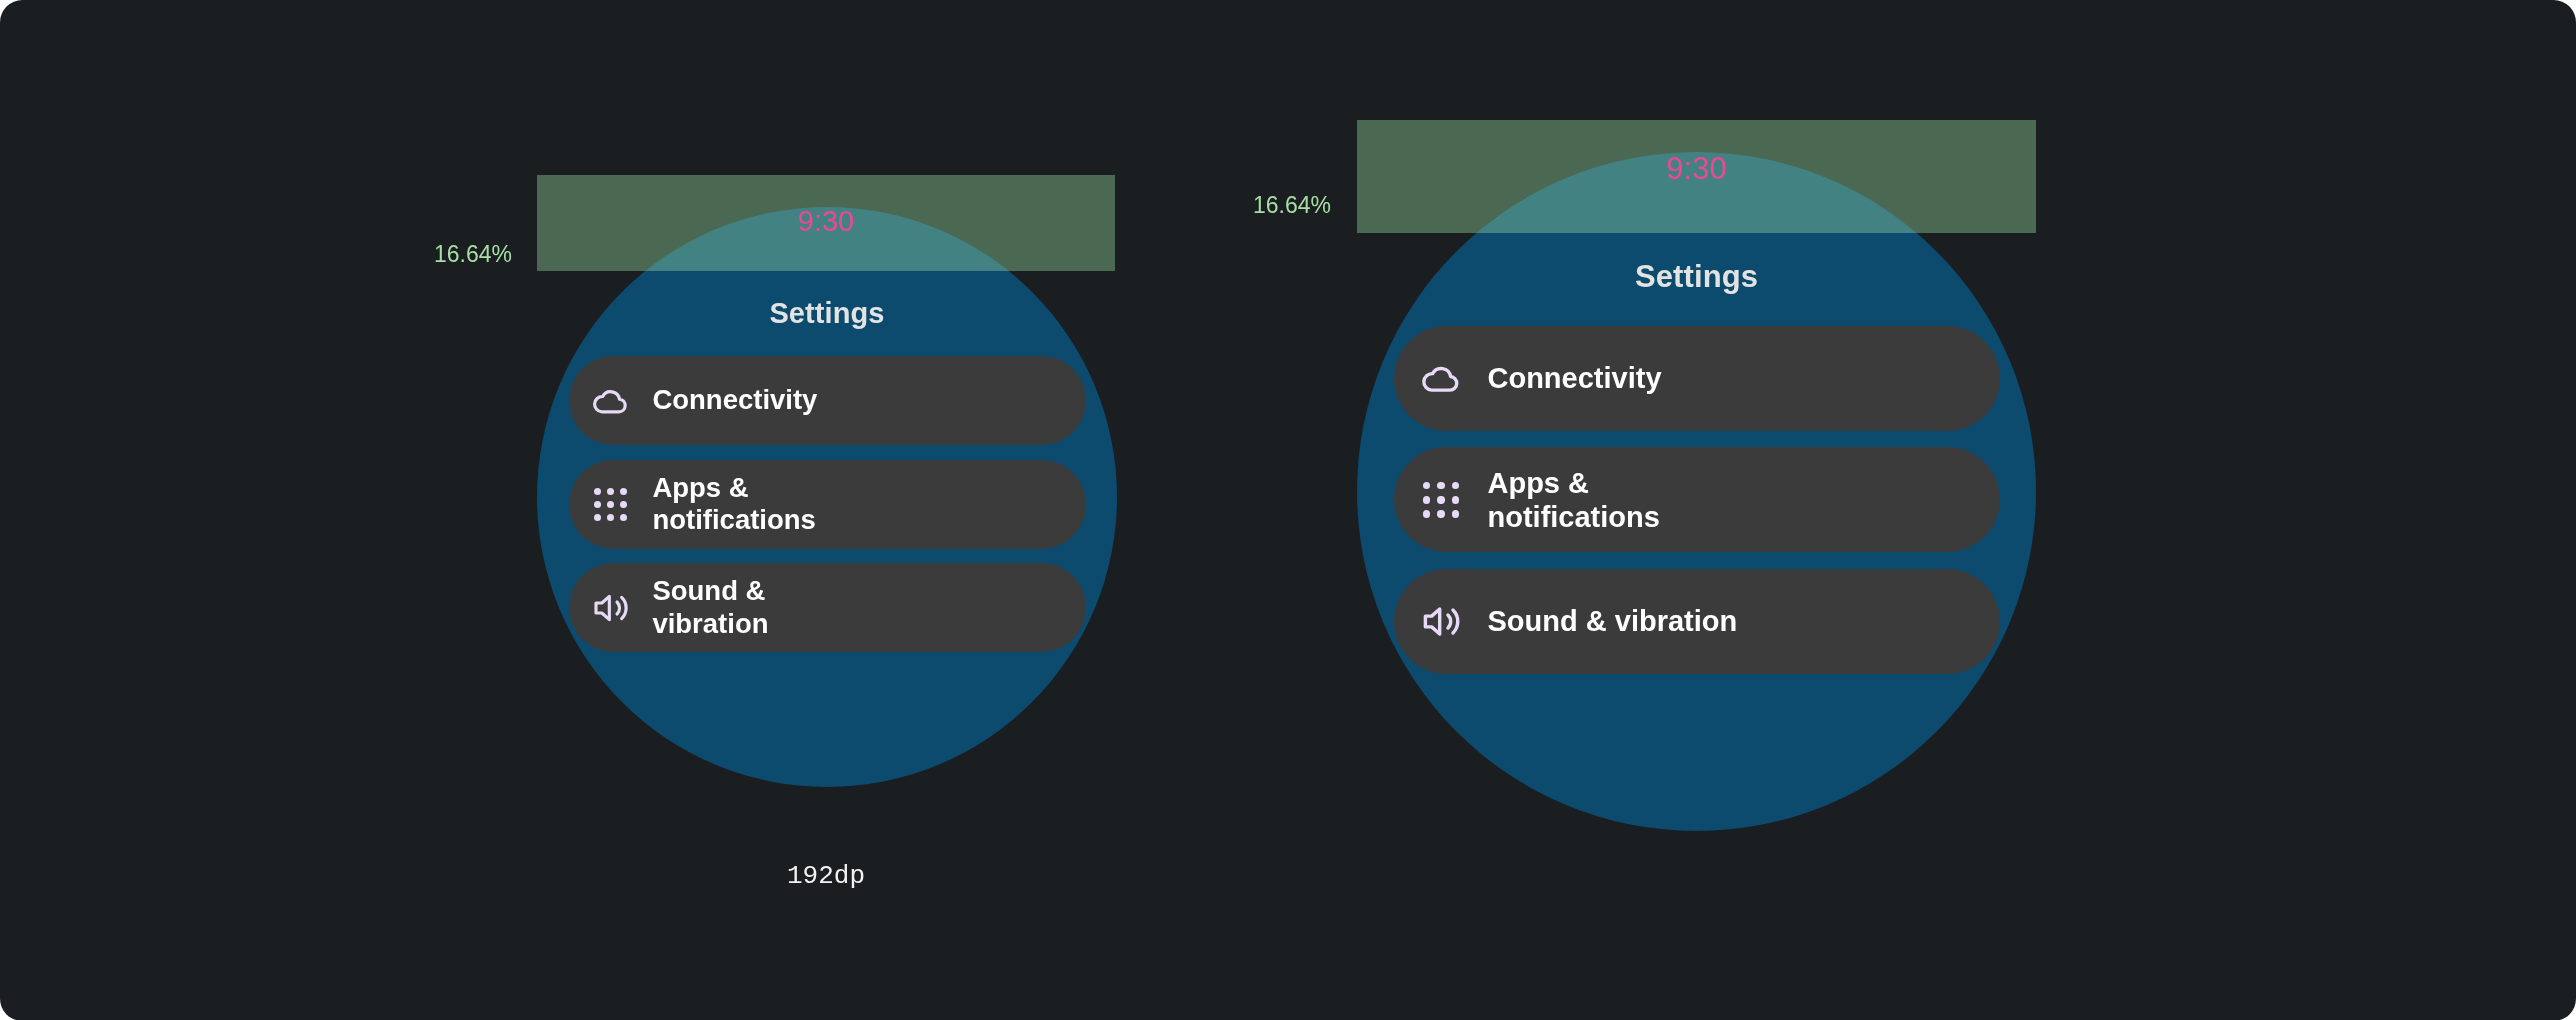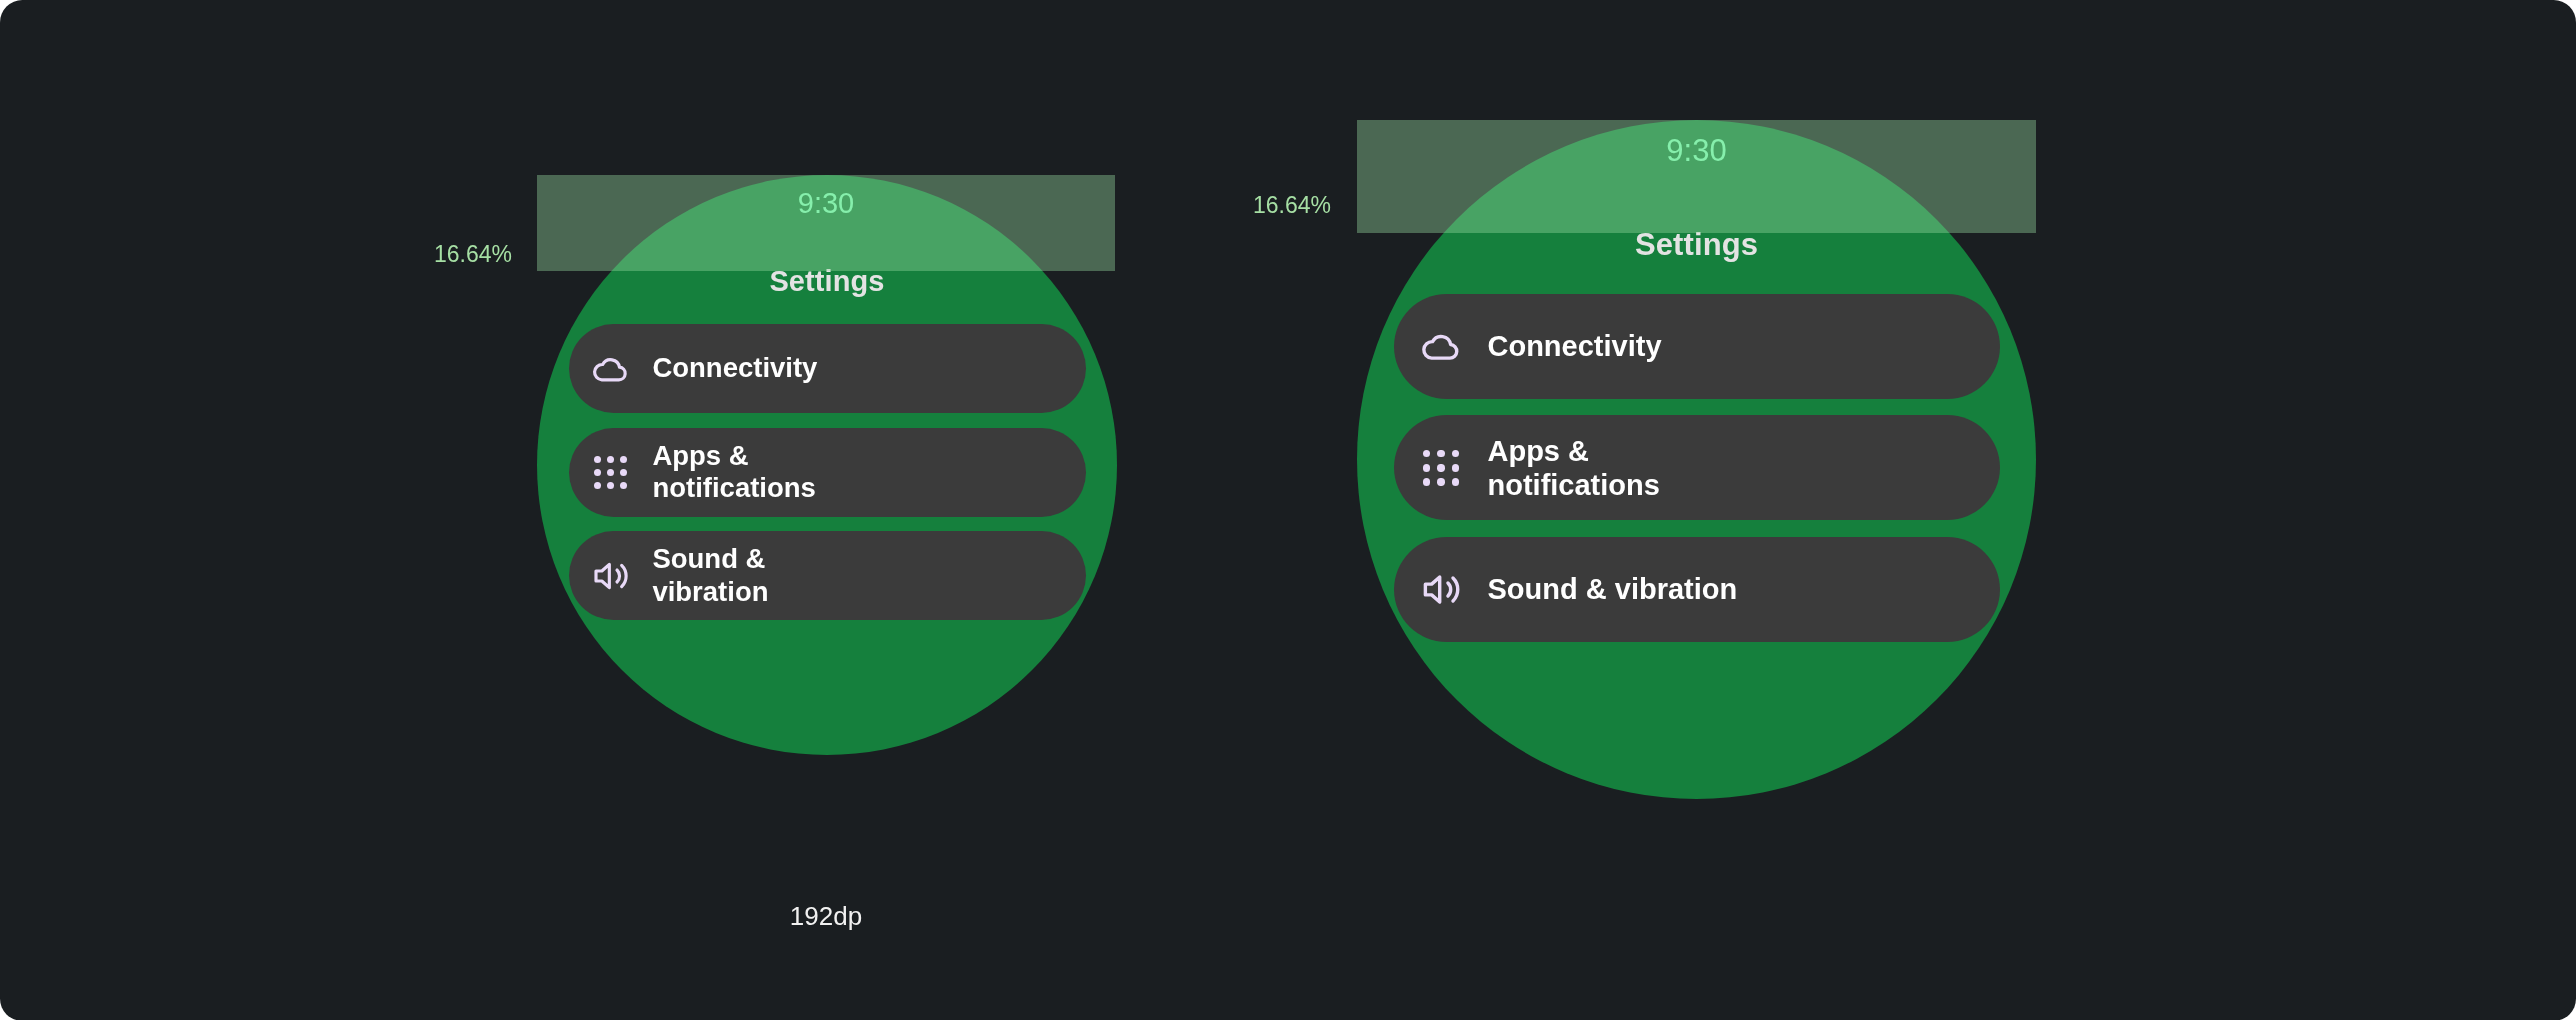--- a/index.html
+++ b/index.html
@@ -21,22 +21,23 @@
     overflow: hidden;
   }
 
   
   .device-block { position: absolute; }
 
   
   .watch-face {
     position: absolute;
     border-radius: 50%;
-    background: #15803d;
+    background: #0c4a6e;
     overflow: hidden;
+    margin-top: 32px;
   }
 
   
   .screen {
     position: absolute;
     inset: 0;
     display: flex;
     flex-direction: column;
     align-items: center;
   }
@@ -103,24 +104,25 @@
     position: absolute;
     color: #a6dfa4;
     font-weight: normal;
     white-space: nowrap;
     text-align: right;
     margin-top: 40px;
   }
 
   .status-time {
     position: absolute;
-    color: #86efac;
+    color: #ec4899;
     font-weight: normal;
     text-align: center;
     white-space: nowrap;
+    margin-top: 18px;
   }
 
   .caption {
     position: absolute;
     color: #f1f1f1;
     font-weight: normal;
     text-align: center;
     white-space: nowrap;
   }
 
@@ -130,21 +132,21 @@
   #dev-192 .screen { padding-top: 90px; }
   #dev-192 .screen-title { font-size: 29px; }
   #dev-192 .chip-list { margin-top: 26px; gap: 14.6px; }
   #dev-192 .chip { width: 517px; min-height: 89px; padding: 12px 22.4px; gap: 21.5px; }
   #dev-192 .chip-label { font-size: 27.5px; }
   #dev-192 .chip-icon { width: 40px; height: 40px; }
   #dev-192 .dot-grid { width: 33px; height: 33px; gap: 6px; }
   #dev-192 .measure-bar { left: 537px; top: 175px; width: 578px; height: 96px; }
   #dev-192 .measure-label { left: 340px; top: 201px; width: 172px; font-size: 23px; }
   #dev-192 .status-time { left: 537px; top: 187px; width: 578px; font-size: 29px; }
-  #dev-192 .caption { left: 537px; top: 901px; width: 578px; font-size: 26px; }
+  #dev-192 .caption { left: 537px; top: 861px; width: 578px; font-size: 26px; font-family: Liberation Mono, monospace; }
 
   
   #dev-225 { left: 1288px; top: 0; width: 1288px; height: 1021px; }
   #dev-225 .watch-face { left: 69px; top: 120px; width: 679px; height: 679px; }
   #dev-225 .screen { padding-top: 107px; }
   #dev-225 .screen-title { font-size: 31px; }
   #dev-225 .chip-list { margin-top: 31px; gap: 16.3px; }
   #dev-225 .chip { width: 606px; min-height: 105px; padding: 13.8px 26px; gap: 25px; }
   #dev-225 .chip-label { font-size: 29px; }
   #dev-225 .chip-icon { width: 43px; height: 43px; }

